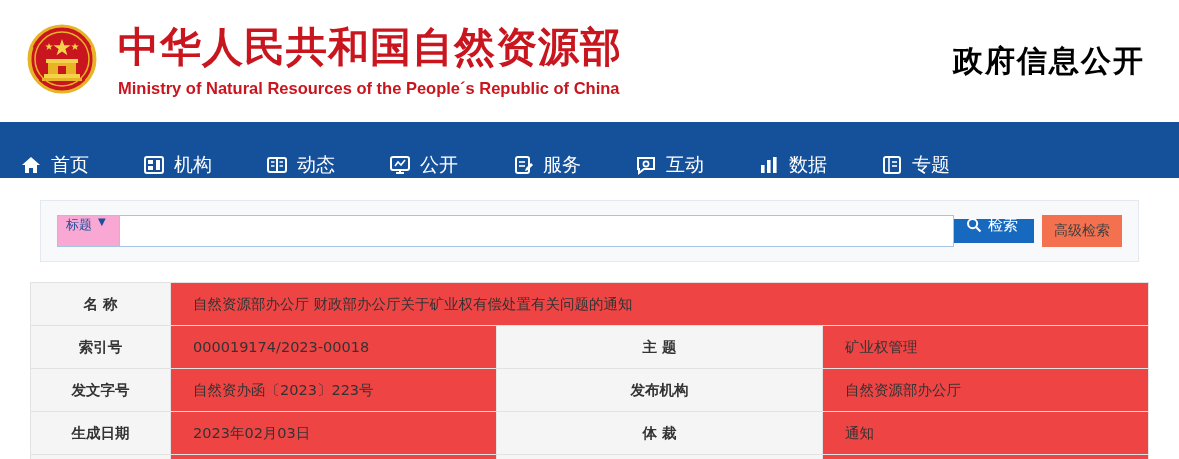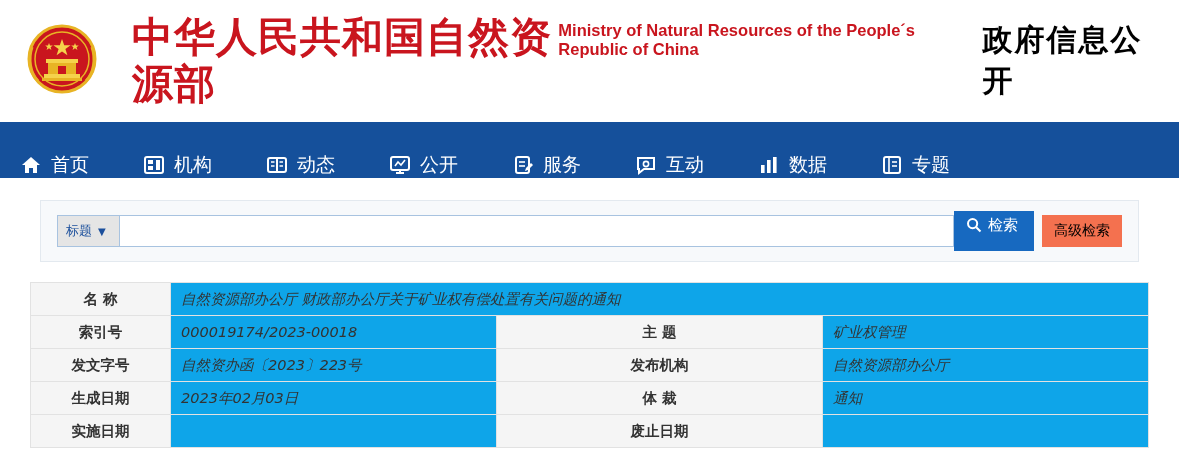--- a/index.html
+++ b/index.html
@@ -22,23 +22,23 @@
   }
   .emblem {
     width: 84px; height: 84px;
     position: relative;
     flex: 0 0 84px;
     margin-left: 4px;
   }
   .emblem svg { display:block; }
 
   .title-block {
-    margin-left: 28px;
-    display: flex;
-    flex-direction: row;
+    margin-left: 14px;
+    display: flex;
+    flex-direction: column;
     justify-content: center;
   }
   .title-cn {
     color: #c9151e;
     font-size: 41px;
     font-weight: bold;
     letter-spacing: 1px;
     line-height: 1.15;
     font-family: "DejaVu Sans", sans-serif;
   }
@@ -93,92 +93,92 @@
     border: 1px solid #e3e9ef;
     height: 62px;
     display: flex;
     align-items: center;
     padding: 0 16px;
   }
   .search-select {
     height: 32px;
     border: 1px solid #a8c3e0;
     border-right: none;
-    background: #e5e5e5;
+    background: #f9a8d4;
     color: #1b4f9c;
     font-size: 13px;
     display: flex;
-    align-items: center;
+    align-items: flex-start;
     padding: 0 8px;
     min-width: 62px;
     font-family: "DejaVu Sans", sans-serif;
   }
   .search-select .caret { margin-left: 6px; font-size: 10px; }
   .search-input {
     flex: 1;
     height: 32px;
     border: 1px solid #a8c3e0;
     background: #fff;
     outline: none;
     font-size: 13px;
     padding: 0 8px;
     font-family: "DejaVu Sans", sans-serif;
   }
   .btn-search {
-    height: 40px;
+    height: 24px;
     background: #1769c0;
     color: #fff;
     border: none;
     font-size: 15px;
     padding: 0 16px 12px 12px;
     display: flex;
     align-items: center;
     cursor: pointer;
     font-family: "DejaVu Sans", sans-serif;
   }
   .btn-search .mag { margin-right: 6px; display:flex; }
   .btn-adv {
     height: 32px;
     background: #f4714f;
-    color: #000000;
+    color: #404040;
     border: none;
     font-size: 14px;
     padding: 0 12px;
     margin-left: 8px;
     display: flex;
     align-items: center;
     cursor: pointer;
     font-family: "DejaVu Sans", sans-serif;
   }
 
   
   .info-table {
     margin: 20px 30px 0 30px;
     border-collapse: collapse;
     width: 1119px;
     table-layout: fixed;
   }
   .info-table td {
     border: 1px solid #e2e2e2;
-    height: 33px;
+    height: 43px;
     font-size: 14.5px;
     font-family: "DejaVu Sans", sans-serif;
     color: #333;
-    padding: 0 10px;
+    padding: 0 22px;
     vertical-align: middle;
   }
   .info-table td.lbl {
     background: #f5f5f5;
     color: #333;
     font-weight: bold;
     text-align: center;
     width: 140px;
     letter-spacing: 0px;
   }
-  .info-table td.val { background: #0ea5e9; font-style: italic; }
+  .info-table td.val { background: #ef4444; }
 </style>
 </head>
 <body>
 
 <div class="page">
 
   <div class="header">
     <div class="emblem">
       <svg width="84" height="84" viewBox="0 0 84 84">
         <circle cx="42" cy="40" r="33" fill="#c9151e" stroke="#e8b425" stroke-width="3"></circle>

